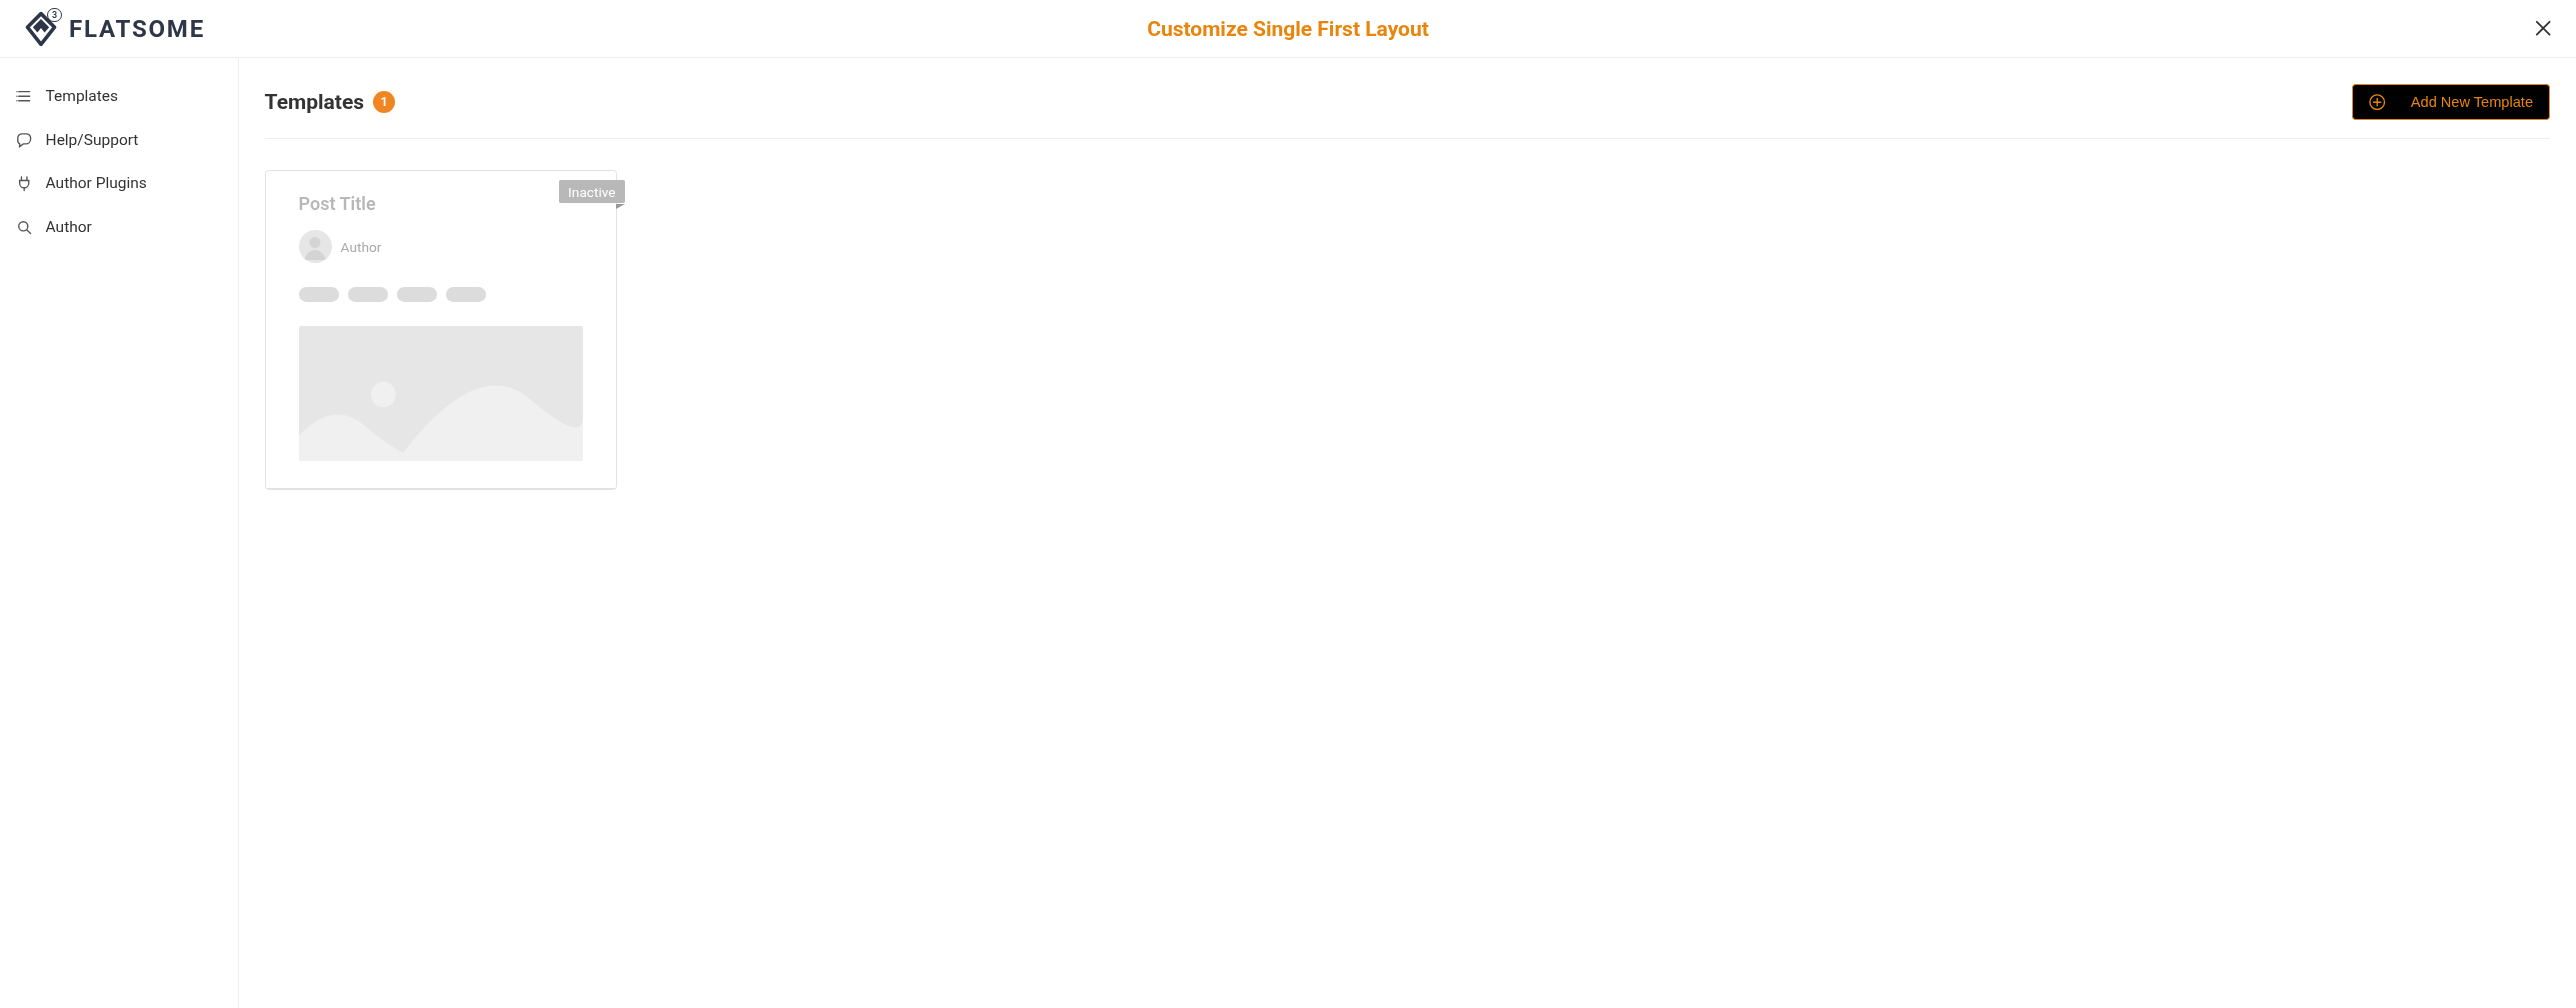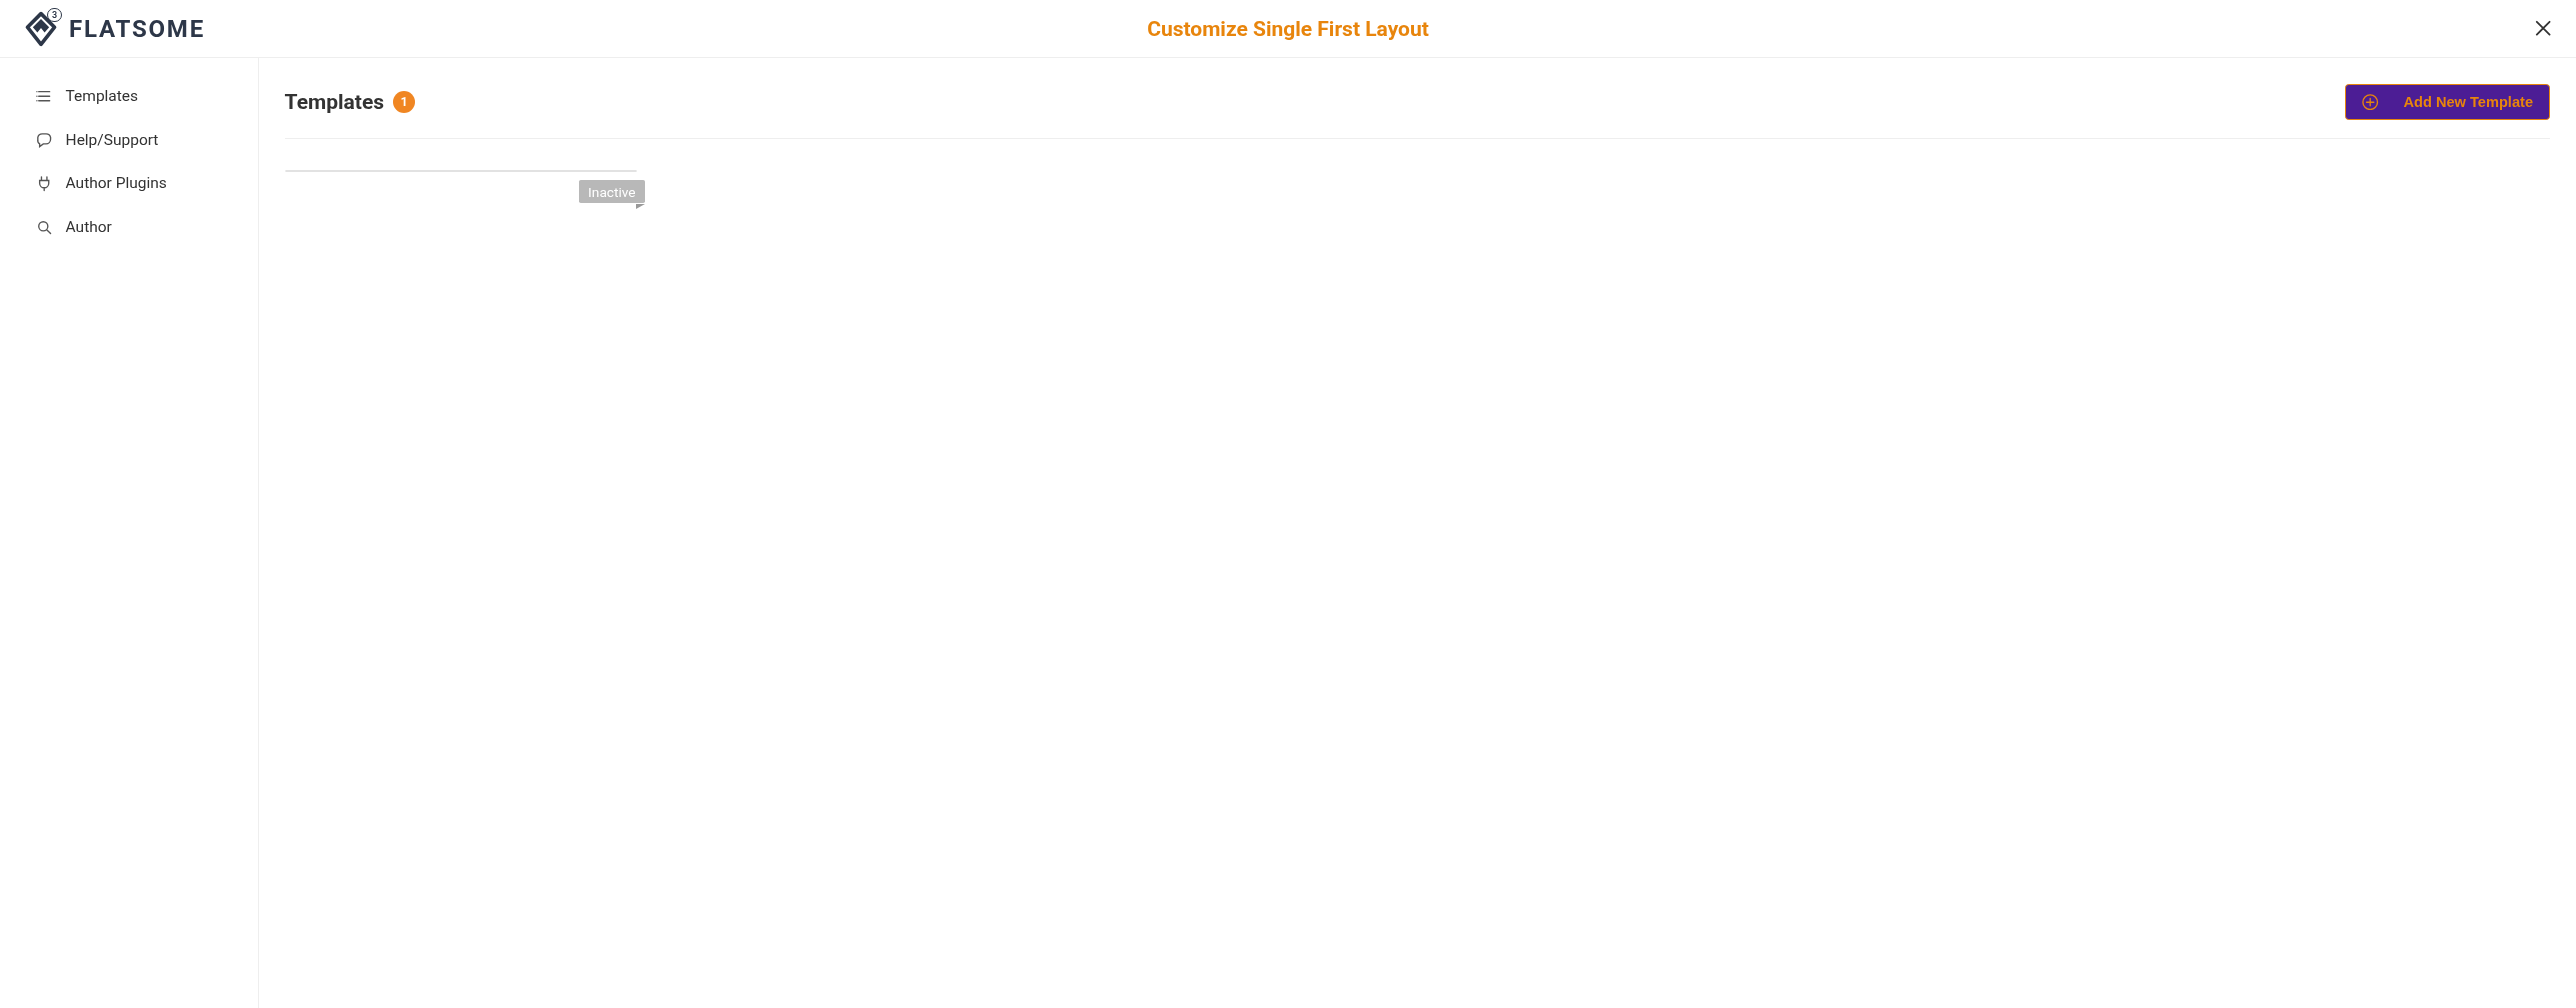--- a/index.html
+++ b/index.html
@@ -63,21 +63,20 @@
     .close-btn {
       cursor: pointer;
       width: 22px;
       height: 22px;
       display: flex;
       align-items: center;
       justify-content: center;
     }
     .layout {
       display: flex;
-      margin-left: 20px;
     }
     .sidebar {
       width: 239px;
       border-right: 0.9px solid #eee;
       padding: 16.4px 0;
       min-height: calc(100vh - 58px);
     }
     .sidebar-item {
       display: flex;
       align-items: center;
@@ -128,25 +127,25 @@
       justify-content: center;
       font-size: 12.8px;
       font-weight: 600;
     }
     .add-btn {
       display: flex;
       align-items: center;
       gap: 25px;
       border: 0.9px solid #e8850c;
       color: #e8850c;
-      background: #4c1d95;
+      background: #000000;
       padding: 9px 16.4px;
       border-radius: 3.7px;
       font-size: 14.6px;
-      font-weight: 700;
+      font-weight: 400;
       cursor: pointer;
     }
     .template-grid {
       display: flex;
       flex-wrap: wrap;
       gap: 22px;
     }
     .template-card {
       width: 352px;
       border: 0.9px solid #e2e2e2;
@@ -329,17 +328,37 @@
           <circle cx="9" cy="9" r="8" fill="none" stroke="#e8850c" stroke-width="1.5"></circle>
           <path d="M9 5v8M5 9h8" stroke="#e8850c" stroke-width="1.5" stroke-linecap="round"></path>
         </svg>
         <span>Add New Template</span>
       </button>
     </div>
 
     <div class="template-grid">
       <div class="template-card">
         <div class="status-badge">Inactive</div>
+        <div class="card-preview">
+          <div class="preview-title">Post Title</div>
+          <div class="author-row">
+            <div class="avatar"></div>
+            <div class="author-label">Author</div>
+          </div>
+          <div class="pills">
+            <div class="pill"></div>
+            <div class="pill"></div>
+            <div class="pill"></div>
+            <div class="pill"></div>
+          </div>
+          <div class="img-placeholder">
+            <svg viewBox="0 0 320 148" preserveAspectRatio="none">
+              <path d="M 0 120 Q 40 80 75 110 T 140 148 L 0 148 Z" fill="#f0f0f0"></path>
+              <path d="M 110 148 Q 200 30 260 80 T 320 100 L 320 148 Z" fill="#f0f0f0"></path>
+              <circle cx="95" cy="75" r="14" fill="#f0f0f0"></circle>
+            </svg>
+          </div>
+        </div>
       </div>
     </div>
   </div>
 </div>
 
 
 </body></html>

